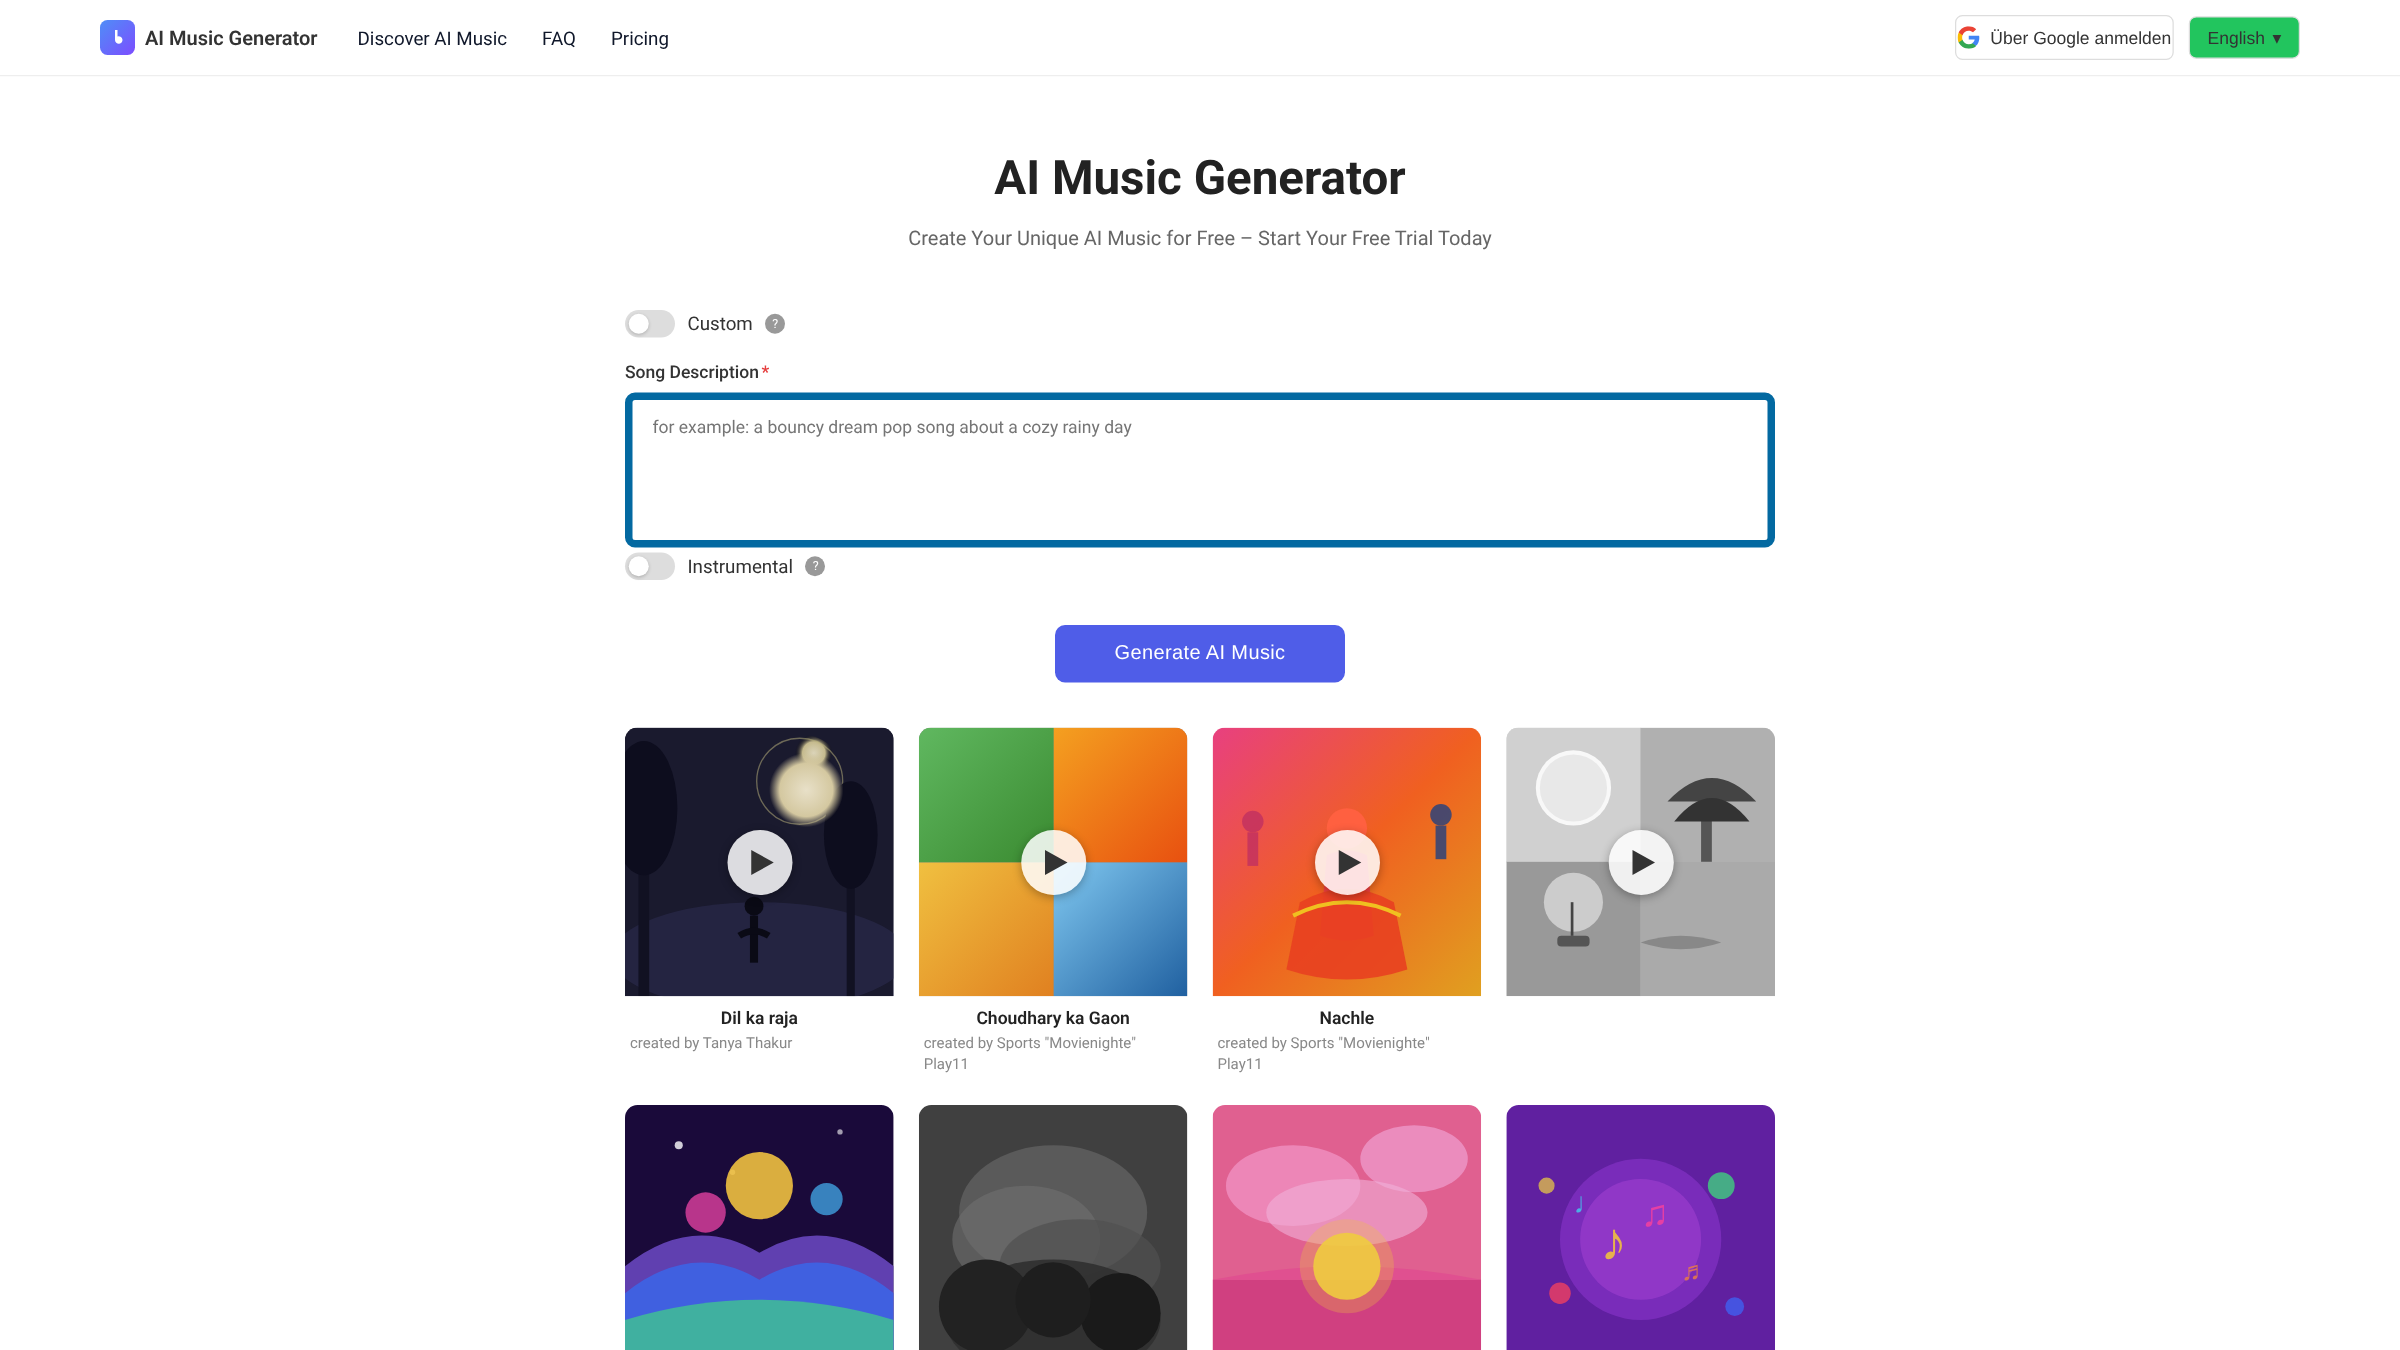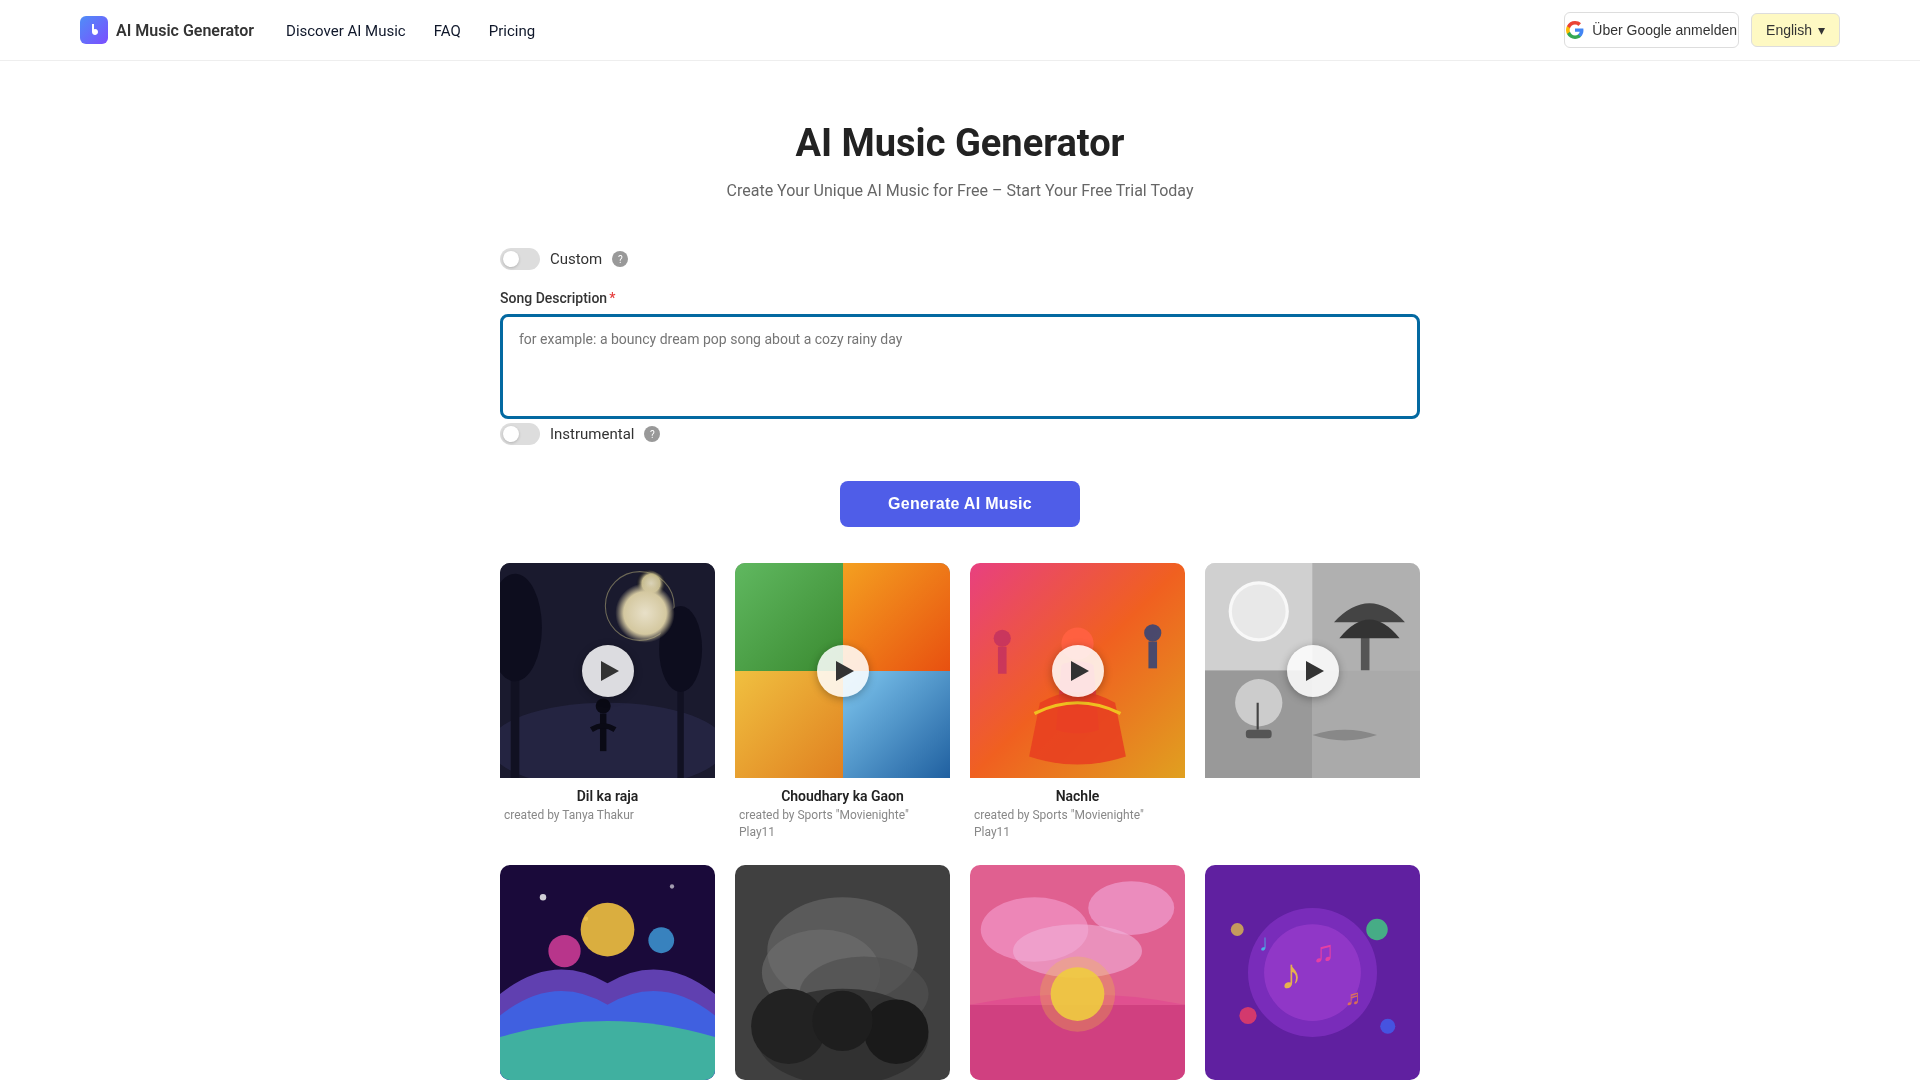--- a/index.html
+++ b/index.html
@@ -73,21 +73,21 @@
       width: 18px;
       height: 18px;
     }
     .lang-btn {
       display: flex;
       align-items: center;
       gap: 6px;
       padding: 8px 14px;
       border: 1px solid #ddd;
       border-radius: 6px;
-      background: #fef9c3;
+      background: #22c55e;
       cursor: pointer;
       font-size: 14px;
       color: #333;
       text-align: right;
     }
 
     
     .main {
       max-width: 960px;
       margin: 0 auto;
@@ -163,22 +163,22 @@
       font-weight: 500;
       margin-bottom: 8px;
       color: #333;
     }
     .required-dot {
       color: #e53e3e;
       margin-left: 2px;
     }
     .song-desc-textarea {
       width: 100%;
-      height: 105px;
-      border: 3px solid #0369a1;
+      height: 124px;
+      border: 6px solid #0369a1;
       border-radius: 8px;
       padding: 14px 16px;
       font-size: 14px;
       color: #15803d;
       resize: none;
       outline: none;
       font-family: inherit;
     }
 
     .instrumental-row {
@@ -189,21 +189,21 @@
 
     .generate-btn {
       display: block;
       margin: 36px auto;
       padding: 14px 48px;
       background: #4f5de8;
       color: white;
       border: none;
       border-radius: 8px;
       font-size: 16px;
-      font-weight: 700;
+      font-weight: 400;
       cursor: pointer;
       letter-spacing: 0.3px;
     }
 
     
     .cards-grid {
       display: grid;
       grid-template-columns: repeat(4, 1fr);
       gap: 20px;
       margin-top: 20px;

